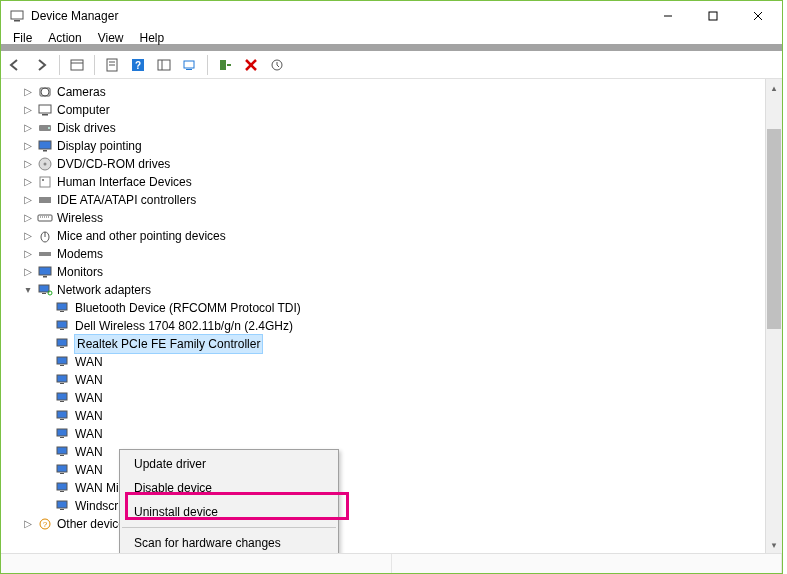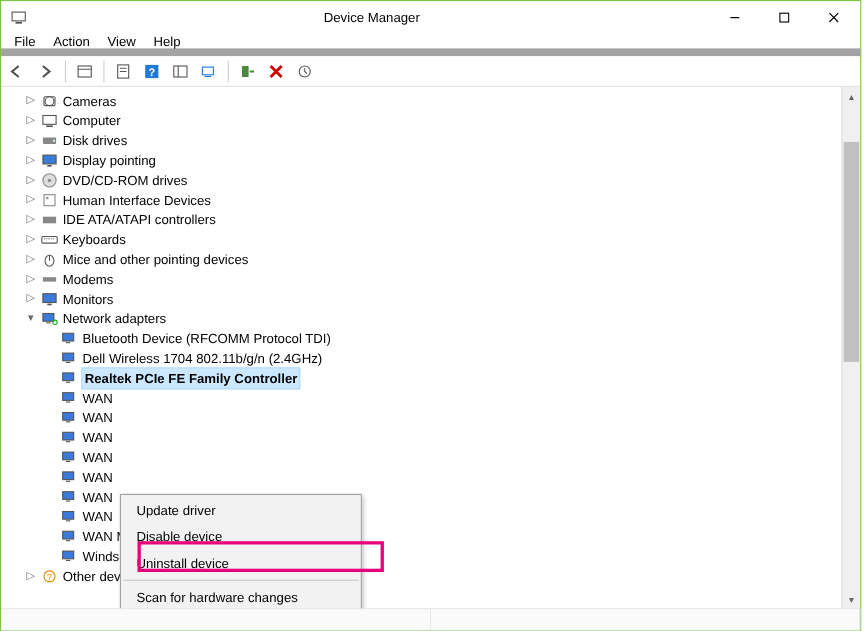--- a/index.html
+++ b/index.html
@@ -1,38 +1,38 @@
 <!DOCTYPE html>
 <html><head>
 <meta charset="utf-8">
 <style>
 * { box-sizing: border-box; margin: 0; padding: 0; font-family: "Segoe UI", Tahoma, sans-serif; }
 body { background: #fff; width: 787px; height: 574px; overflow: hidden; position: relative; }
 .window { width: 783px; height: 574px; border: 1px solid #7bc143; background: #fff; display: flex; flex-direction: column; }
-.titlebar { height: 30px; display: flex; align-items: center; padding: 0 2px 0 8px; font-size: 12px; color: #000; text-align: center; }
+.titlebar { height: 30px; display: flex; align-items: center; padding: 0 2px 0 8px; font-size: 12px; color: #000; }
 .titlebar .icon { width: 16px; height: 16px; margin-right: 6px; display:inline-flex; align-items:center; justify-content:center;}
 .titlebar .title { flex: 1; }
 .winbtn { width: 45px; height: 29px; display: flex; align-items: center; justify-content: center; }
 .winbtn svg { stroke: #000; stroke-width: 1; fill: none; }
 .menubar { height: 20px; display: flex; align-items: center; padding: 0 4px; font-size: 12px; border-bottom: 7px solid #a3a3a3; }
 .menubar .menuitem { padding: 2px 8px; }
 .toolbar { height: 28px; display: flex; align-items: center; padding: 0 4px; gap: 4px; border-bottom: 1px solid #e0e0e0; }
 .tbtn { width: 22px; height: 22px; display: flex; align-items: center; justify-content: center; border: 1px solid transparent; }
 .tsep { width: 1px; height: 20px; background: #d0d0d0; margin: 0 2px; }
 .content { flex: 1; position: relative; overflow: hidden; }
 .tree { position: absolute; inset: 4px 20px 4px 4px; overflow: hidden; font-size: 12px; color: #000; line-height: 18px; }
 .node { display: flex; align-items: center; height: 18px; white-space: nowrap; }
 .chev { width: 14px; height: 14px; display: inline-flex; align-items: center; justify-content: center; color: #666; font-size: 10px; margin-right: 2px; }
 .dicon { width: 16px; height: 16px; margin-right: 4px; display: inline-flex; align-items: center; justify-content: center; }
-.selected { background: #cce8ff; outline: 1px solid #99d1ff; font-weight: bold; }
+.selected { background: #cce8ff; outline: 1px solid #99d1ff; }
 .sel-label { padding: 0 2px; }
 .scrollbar { position: absolute; right: 0; top: 0; bottom: 0; width: 17px; background: #f0f0f0; border-left: 1px solid #ddd; }
 .scrollthumb { position: absolute; left: 1px; right: 1px; top: 50px; height: 200px; background: #c0c0c0; }
 .scrollarrow { position: absolute; left: 0; right: 0; height: 17px; display:flex; align-items:center; justify-content:center; font-size:9px; color:#666; }
-.context-menu { position: absolute; left: 108px; top: 370px; width: 220px; background: #f2f2f2; border: 1px solid #a0a0a0; box-shadow: 2px 2px 4px rgba(0,0,0,0.2); font-size: 12px; padding: 2px 0; }
+.context-menu { position: absolute; left: 118px; top: 370px; width: 220px; background: #f2f2f2; border: 1px solid #a0a0a0; box-shadow: 2px 2px 4px rgba(0,0,0,0.2); font-size: 12px; padding: 2px 0; }
 .cm-item { padding: 5px 14px; }
 .cm-sep { height: 1px; background: #c8c8c8; margin: 3px 2px; }
 .cm-highlight { position: absolute; border: 3px solid #e6007e; left: 124px; top: 413px; width: 224px; height: 28px; pointer-events: none; z-index: 10; }
 .statusbar { height: 20px; border-top: 1px solid #e0e0e0; display:flex; }
 .statusbar .cell { flex:1; border-right:1px solid #e5e5e5; background:#fafafa;}
 
 .svg16 { width:16px; height:16px; }
 </style>
 </head>
 <body>
@@ -217,21 +217,21 @@
       </div>
 
       <div class="node" style="padding-left:16px">
         <span class="chev">▷</span>
         <span class="dicon">
             <svg class="svg16" viewBox="0 0 16 16">
               <rect x="1" y="5" width="14" height="6" rx="1" fill="none" stroke="#555"></rect>
               <line x1="3" y1="7" x2="13" y2="7" stroke="#555" stroke-dasharray="1 1"></line>
             </svg>
           </span>
-        <span>Keyboards</span>
+        <span>Wireless</span>
       </div>
 
       <div class="node" style="padding-left:16px">
         <span class="chev">▷</span>
         <span class="dicon">
             <svg class="svg16" viewBox="0 0 16 16">
               <ellipse cx="8" cy="9" rx="4" ry="5" fill="none" stroke="#555"></ellipse>
               <line x1="8" y1="4" x2="8" y2="9" stroke="#555"></line>
             </svg>
           </span>

